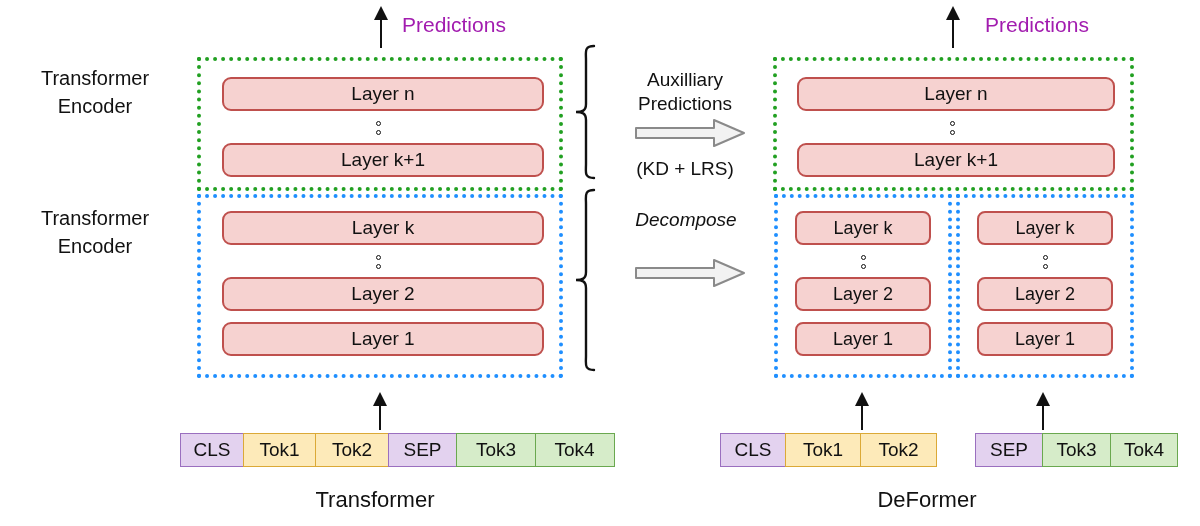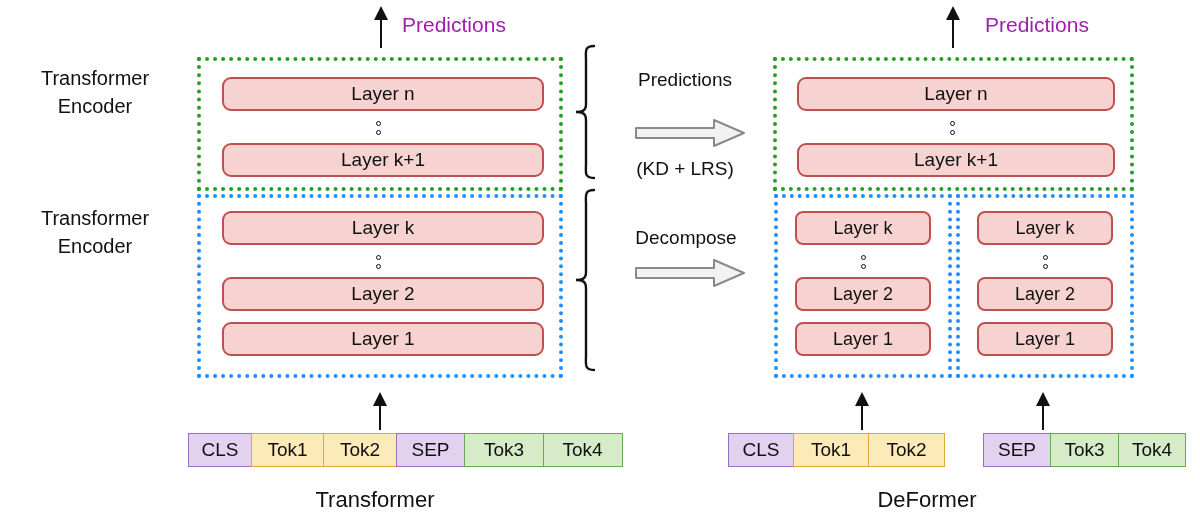--- a/index.html
+++ b/index.html
@@ -40,21 +40,21 @@
 
   
   .brace{position:absolute;}
   .brace svg{display:block;}
 
   
   .tokrow{position:absolute;display:flex;}
   .tok{box-sizing:border-box;height:34px;display:flex;align-items:center;
        justify-content:center;font-size:19px;color:#111;border:1.5px solid;
        margin-left:-1.5px;}
-  .tok:first-child{margin-left:12px;}
+  .tok:first-child{margin-left:4px;}
   .tok.purple{background:#e3d2ef;border-color:#9a6fbf;}
   .tok.yellow{background:#fdeab9;border-color:#dba937;}
   .tok.green{background:#d6ecc9;border-color:#6aa84f;}
 
   
   .caption{position:absolute;font-size:22px;color:#111;text-align:center;}
 
   
   .midtext{position:absolute;text-align:center;font-size:19px;line-height:24px;color:#111;}
 
@@ -119,30 +119,31 @@
     <path d="M20 2 C10 2 12 8 12 16 L12 60 C12 67 8 68 2 68 C8 68 12 69 12 76 L12 120 C12 128 10 134 20 134" fill="none" stroke="#111" stroke-width="2.4" stroke-linecap="round"></path>
   </svg>
 </div>
 <div class="brace" style="left:574px;top:188px;">
   <svg width="26" height="184" viewBox="0 0 26 184">
     <path d="M20 2 C10 2 12 8 12 16 L12 84 C12 91 8 92 2 92 C8 92 12 93 12 100 L12 168 C12 176 10 182 20 182" fill="none" stroke="#111" stroke-width="2.4" stroke-linecap="round"></path>
   </svg>
 </div>
 
 <div class="midtext" style="left:612px;top:68px;width:146px;">
+  <div>Auxilliary</div>
   <div>Predictions</div>
 </div>
 <div class="barrow" style="left:634px;top:118px;">
   <svg width="112" height="30" viewBox="0 0 112 30">
     <path d="M2 10 L80 10 L80 2 L110 15 L80 28 L80 20 L2 20 Z" fill="#f2f2f2" stroke="#8a8a8a" stroke-width="2" stroke-linejoin="round"></path>
   </svg>
 </div>
 <div class="midtext" style="left:612px;top:157px;width:146px;">(KD + LRS)</div>
 
-<div class="midtext" style="left:608px;top:226px;width:156px;">Decompose</div>
+<div class="midtext" style="left:608px;top:208px;width:156px;font-style:italic;">Decompose</div>
 <div class="barrow" style="left:634px;top:258px;">
   <svg width="112" height="30" viewBox="0 0 112 30">
     <path d="M2 10 L80 10 L80 2 L110 15 L80 28 L80 20 L2 20 Z" fill="#f2f2f2" stroke="#8a8a8a" stroke-width="2" stroke-linejoin="round"></path>
   </svg>
 </div>
 
 <div class="uparrow" style="left:945px;top:6px;width:16px;height:42px;">
   <div class="head"></div>
   <div class="stem" style="height:30px;"></div>
 </div>

